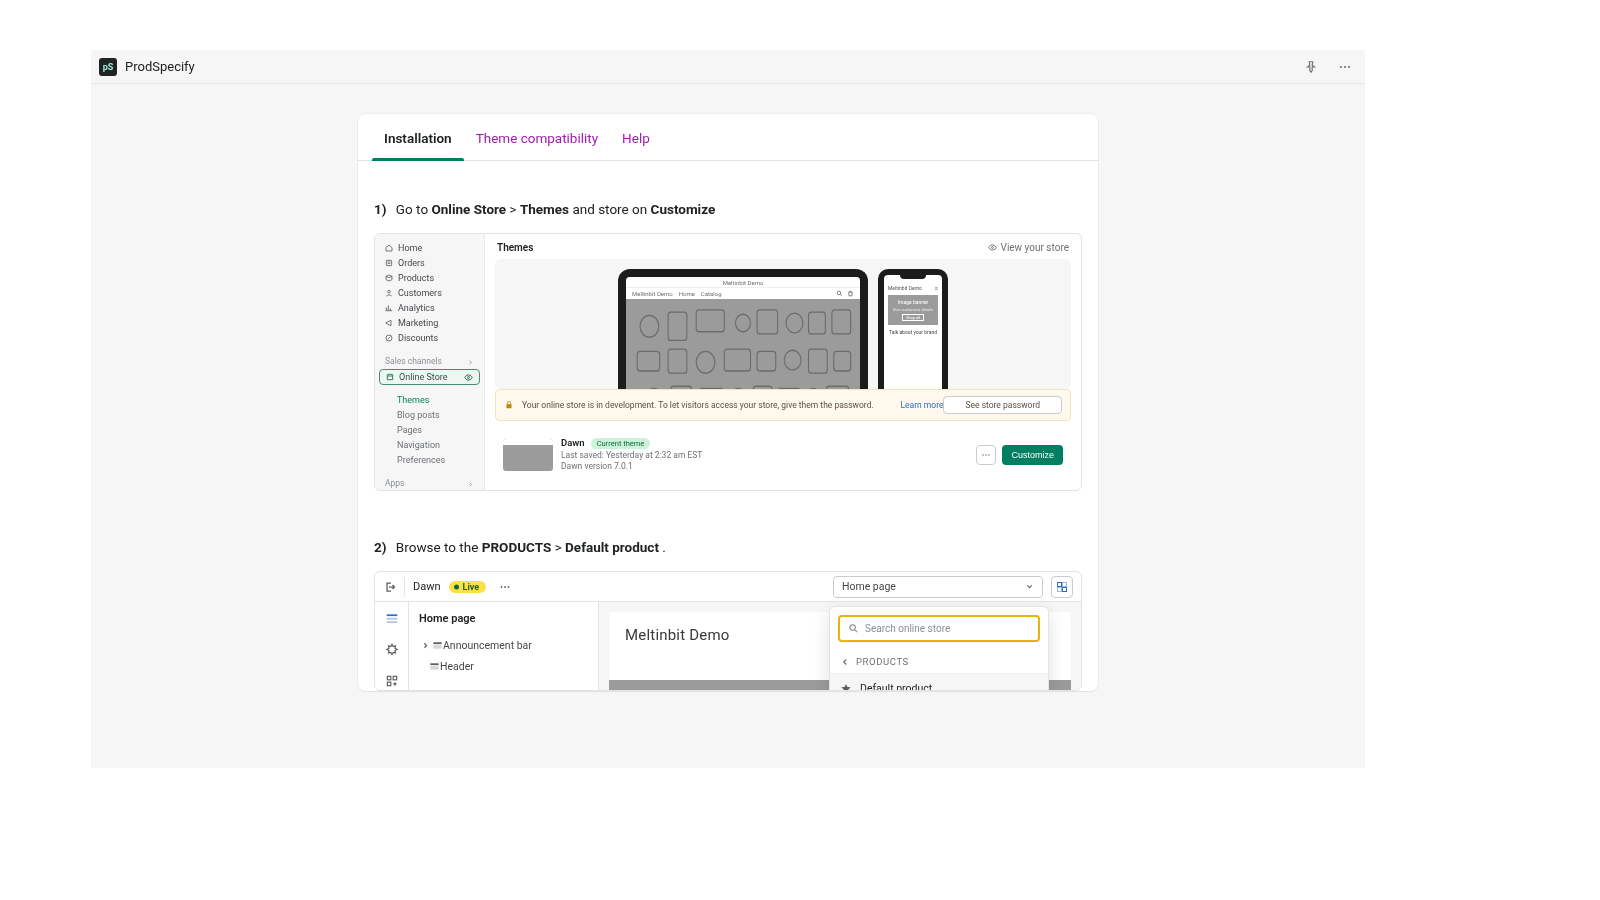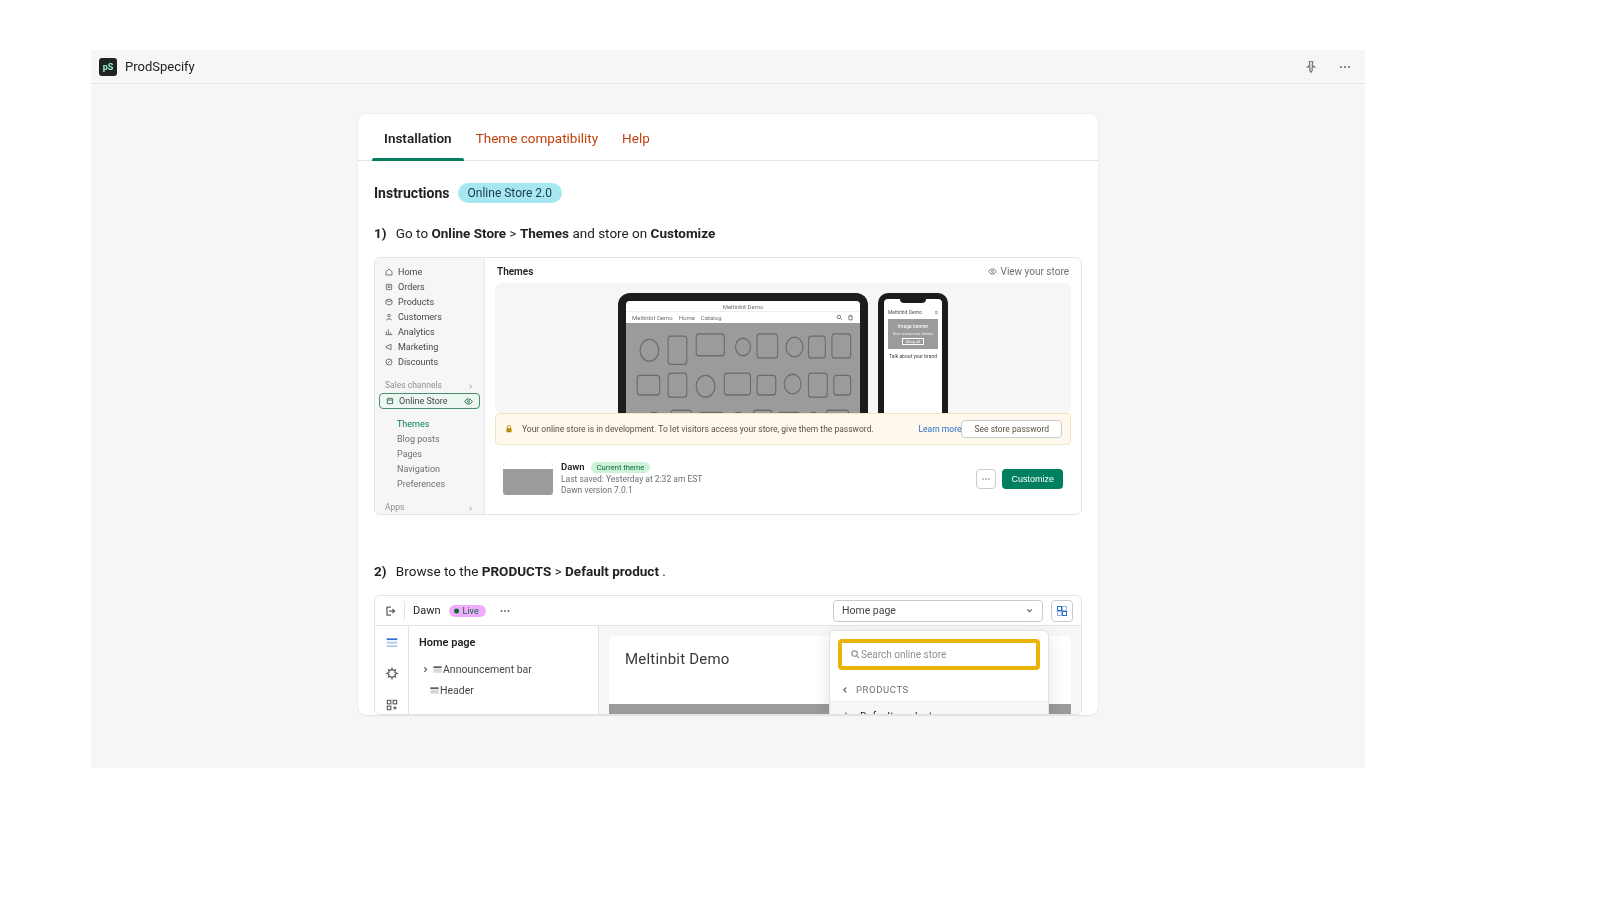--- a/index.html
+++ b/index.html
@@ -10,21 +10,21 @@
   
   .topbar { position: relative; height: 34px; border-bottom: 1px solid #e5e5e5; display: flex; align-items: center; padding: 0 8px; }
   .app-badge { width: 18px; height: 18px; background: #202223; border-radius: 3px; display: flex; align-items: center; justify-content: center; color: #9bf0d7; font-size: 9px; font-weight: 700; margin-right: 8px; }
   .app-name { font-size: 13px; color: #202223; }
   .topbar-right { margin-left: auto; display: flex; gap: 10px; align-items: center; }
   .icon-btn { width: 24px; height: 24px; border-radius: 4px; display: flex; align-items: center; justify-content: center; cursor: pointer; color: #6d7175; }
 
   
   .card { background: #ffffff; width: 740px; margin: 30px auto 0 auto; border-radius: 8px; box-shadow: 0 1px 2px rgba(0,0,0,.06), 0 0 0 1px rgba(0,0,0,.03); }
   .tabs { display: flex; padding: 0 14px; border-bottom: 1px solid #e1e3e5; }
-  .tab { padding: 16px 12px 14px 12px; font-size: 13.5px; color: #c2410c; position: relative; cursor: pointer; }
+  .tab { padding: 16px 12px 14px 12px; font-size: 13.5px; color: #a21caf; position: relative; cursor: pointer; }
   .tab.active { color: #202223; font-weight: 600; }
   .tab.active::after { content: ""; position: absolute; left: 0; right: 0; bottom: -1px; height: 3px; background: #008060; border-radius: 2px 2px 0 0; }
 
   .card-body { padding: 22px 16px 0 16px; }
   .instr-row { display: flex; align-items: center; gap: 8px; margin-bottom: 22px; }
   .instr-title { font-size: 14px; font-weight: 700; }
   .chip { background: #a7e8f0; color: #1a3a4a; font-size: 12px; padding: 3px 10px; border-radius: 999px; }
 
   .step-line { font-size: 13.5px; margin-top: 18px; }
   .step-num { font-weight: 700; margin-right: 6px; }
@@ -50,21 +50,21 @@
   .mock-mobile { width: 70px; height: 150px; border: 6px solid #1c1c1c; border-bottom: none; border-radius: 10px 10px 0 0; background: #ffffff; overflow: hidden; position: relative; }
   .mock-mobile .mb-notch { position: absolute; top: 0; left: 50%; transform: translateX(-50%); width: 26px; height: 4px; background: #1c1c1c; border-radius: 0 0 4px 4px; }
   .mock-mobile .mb-body { padding-top: 10px; }
   .mb-banner { height: 30px; background: #9b9b9b; margin: 4px 4px 0 4px; display: flex; flex-direction: column; align-items: center; justify-content: center; gap: 2px; color: #fff; font-size: 5px; }
   .mb-banner .btn { border: 1px solid #fff; padding: 0 3px; font-size: 4px; }
   .mb-text { font-size: 5px; text-align: center; color: #444; padding: 4px; }
 
   .ss1-warn { margin-top: 0; background: #fff8ec; border: 1px solid #f1e4c4; border-radius: 4px; padding: 6px 8px; display: flex; align-items: center; gap: 8px; font-size: 8.5px; color: #5c5143; }
   .ss1-warn .warn-actions { margin-left: auto; display: flex; align-items: center; }
   .ss1-warn .link { color: #2c6ecb; cursor: pointer; }
-  .ss1-warn .btn-outline { border: 1px solid #c9cccf; background: #fff; border-radius: 4px; padding: 3px 12px; font-size: 8.5px; cursor: pointer; }
+  .ss1-warn .btn-outline { border: 1px solid #c9cccf; background: #fff; border-radius: 4px; padding: 3px 21px; font-size: 8.5px; cursor: pointer; }
 
   .ss1-theme { margin-top: 8px; background: #fff; border-radius: 6px; padding: 8px; display: flex; align-items: center; gap: 8px; }
   .ss1-thumb { width: 50px; height: 32px; background: #9b9b9b; border-radius: 3px; position: relative; overflow: hidden; }
   .ss1-thumb::before { content:""; position:absolute; top:0; left:0; right:0; height:6px; background:#fff; }
   .ss1-theme-info { font-size: 8.5px; color: #6d7175; line-height: 1.35; }
   .ss1-theme-info .name { color: #202223; font-weight: 600; font-size: 9.5px; }
   .ss1-badge { background: #cdf2d9; color: #0b6b3a; font-size: 7.5px; padding: 1px 6px; border-radius: 999px; margin-left: 4px; }
   .ss1-theme-actions { margin-left: auto; display: flex; gap: 6px; }
   .sq-btn { width: 20px; height: 20px; border: 1px solid #c9cccf; border-radius: 4px; background: #fff; display:flex; align-items:center; justify-content:center; color:#6d7175; cursor:pointer; font-size:10px; }
   .btn-primary { background: #008060; color: #fff; border: none; border-radius: 4px; padding: 4px 9px; font-size: 9px; cursor: pointer; }
@@ -84,30 +84,30 @@
   .ss2-site .brand { font-size: 15px; color: #3a3a3a; letter-spacing: .2px; }
   .ss2-site .nav { position: absolute; right: 160px; top: 16px; font-size: 10px; color: #3a3a3a; display:flex; gap:12px; }
   .ss2-site .nav .on { border-bottom: 1.5px solid #3a3a3a; padding-bottom: 1px; }
   .ss2-site .hero { position:absolute; left:0; right:0; bottom:0; height:10px; background:#9b9b9b; }
 
   
   .ss2-dd-trigger { margin-left: auto; width: 210px; height: 22px; border: 1px solid #c9cccf; border-radius: 4px; background:#fff; display:flex; align-items:center; padding:0 8px; font-size:10.5px; color:#44474a; position: relative; }
   .ss2-dd-trigger .caret { margin-left:auto; }
   .ss2-palette { width: 22px; height: 22px; border:1px solid #c9cccf; border-radius:4px; margin-left:8px; display:flex; align-items:center; justify-content:center; color:#2c6ecb; cursor:pointer; background:#fff; }
   .ss2-popover { position:absolute; right: 32px; top: 34px; width: 220px; background:#fff; border:1px solid #e1e3e5; border-radius:6px; box-shadow: 0 6px 18px rgba(0,0,0,.12); overflow:hidden; }
-  .ss2-popover .search { display:flex; align-items:center; padding:6px 8px; border:4px solid #eab308; border-radius:4px; margin:8px; font-size:10px; color:#8c9196; }
+  .ss2-popover .search { display:flex; align-items:center; gap:6px; padding:6px 8px; border:2px solid #eab308; border-radius:4px; margin:8px; font-size:10px; color:#8c9196; }
   .ss2-popover .back { display:flex; align-items:center; gap:6px; padding:6px 10px; font-size:9.5px; letter-spacing:.6px; color:#6d7175; border-bottom:1px solid #eee; cursor:pointer; }
   .ss2-popover .item { display:flex; align-items:flex-start; gap:8px; padding:8px 10px; background:#f6f6f7; }
   .ss2-popover .item .title { font-size:10.5px; color:#202223; }
   .ss2-popover .star { color:#5c5f62; margin-top:1px; }
 
   
   .ss2-top .exit { width:22px; height:22px; border-radius:4px; display:flex; align-items:center; justify-content:center; color:#5c5f62; border-right:1px solid #e1e3e5; padding-right:8px; margin-right:8px; cursor:pointer; }
   .ss2-top .theme-name { font-size:11px; color:#202223; margin-right:8px; }
-  .ss2-top .live { background:#f0abfc; color:#0b6b3a; font-size:9px; padding:1px 7px 1px 14px; border-radius:999px; position:relative; margin-right:8px; }
+  .ss2-top .live { background:#fde047; color:#0b6b3a; font-size:9px; padding:1px 7px 1px 14px; border-radius:999px; position:relative; margin-right:8px;font-weight:bold; }
   .ss2-top .live::before { content:""; position:absolute; left:5px; top:50%; transform:translateY(-50%); width:5px; height:5px; border-radius:50%; background:#0b6b3a; }
   .ss2-top .more { width:22px; height:22px; border-radius:4px; display:flex; align-items:center; justify-content:center; color:#5c5f62; cursor:pointer; }
 
   
   svg { display:block; }
 
   
   .mock-grid { position:absolute; top:22px; left:0; right:0; bottom:0; }
   .mock-grid svg { width:100%; height:100%; }
 </style>
@@ -138,24 +138,20 @@
     </div>
 
     <div class="card">
       <div class="tabs">
         <div class="tab active">Installation</div>
         <div class="tab">Theme compatibility</div>
         <div class="tab">Help</div>
       </div>
 
       <div class="card-body">
-        <div class="instr-row">
-          <div class="instr-title">Instructions</div>
-          <div class="chip">Online Store 2.0</div>
-        </div>
 
         <div class="step-line">
           <span class="step-num">1)</span>
           <span>Go to </span>
           <span class="bold">Online Store</span>
           <span> &gt; </span>
           <span class="bold">Themes</span>
           <span> and store on </span>
           <span class="bold">Customize</span>
         </div>

